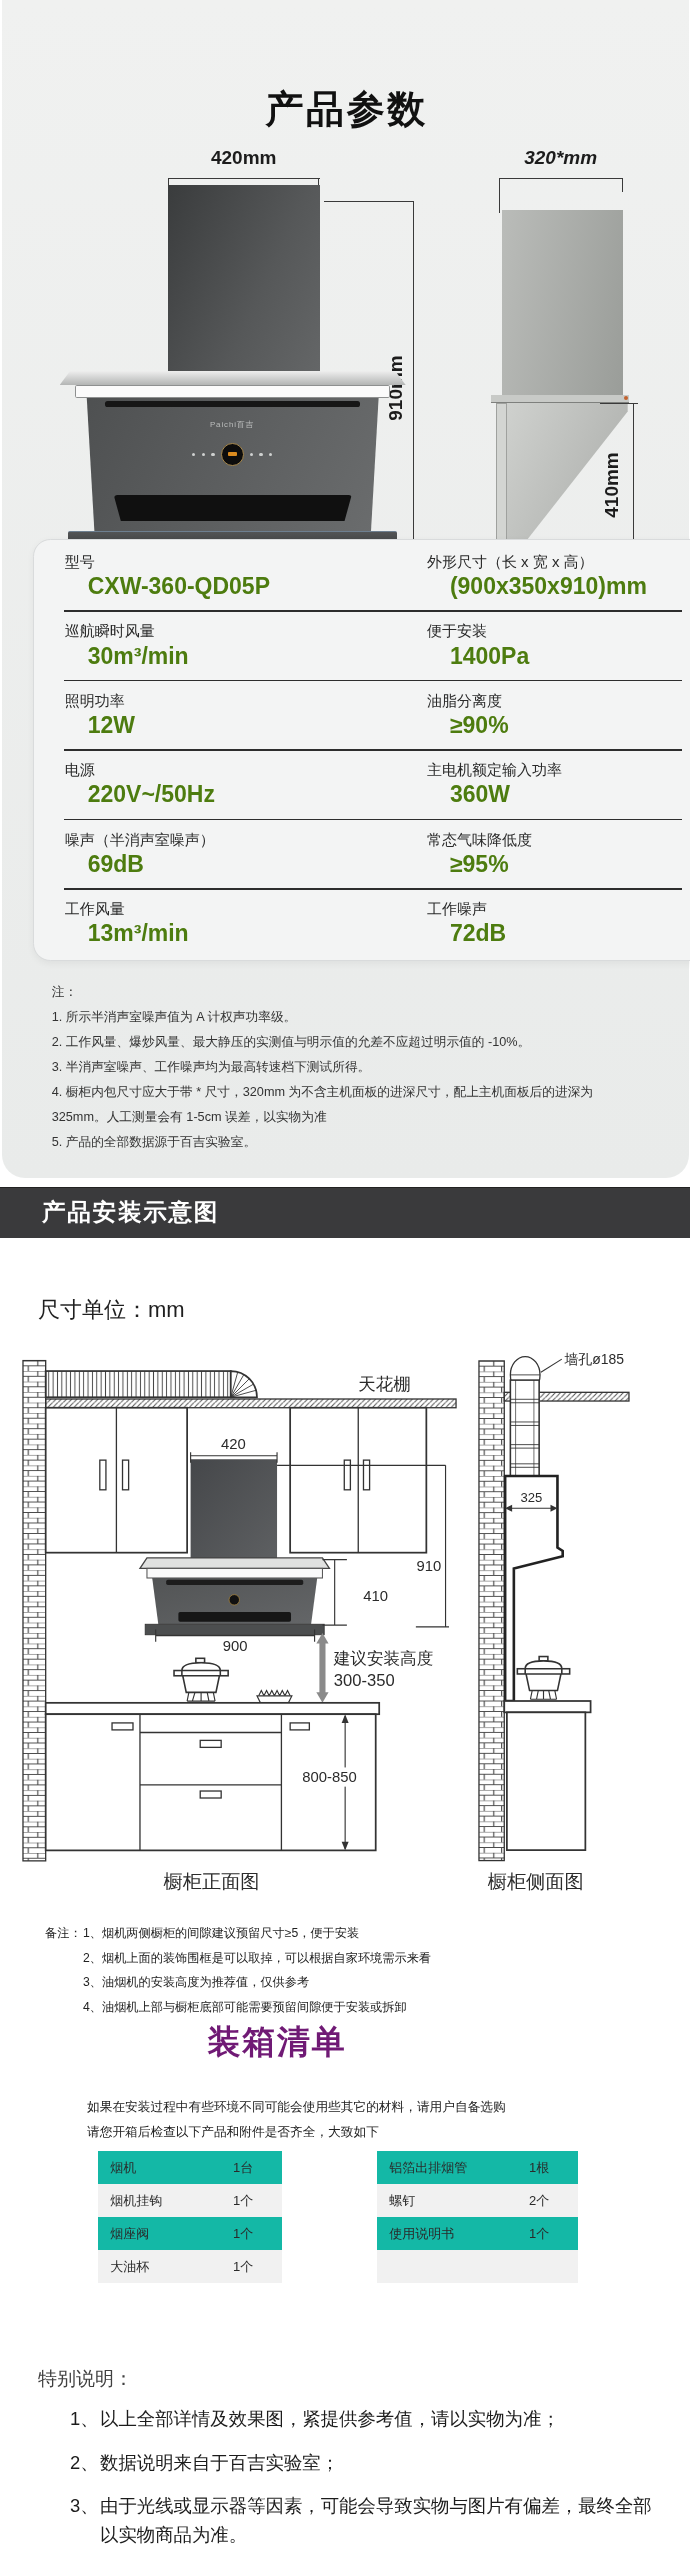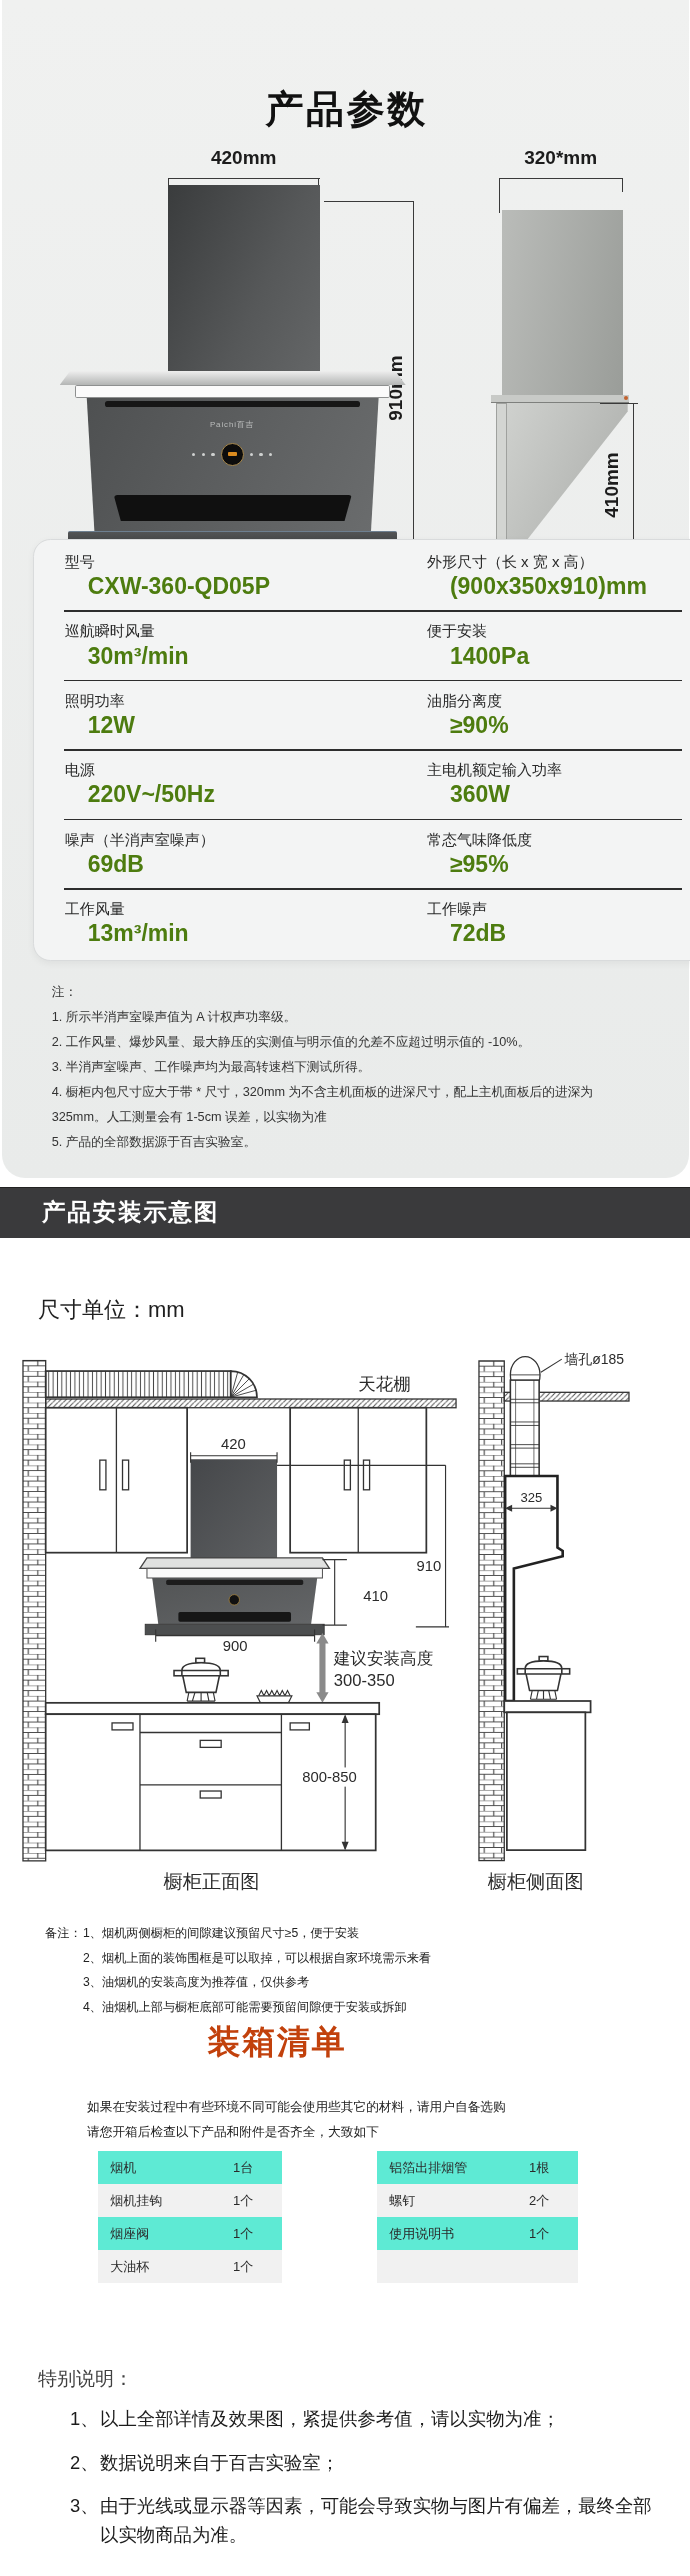--- a/index.html
+++ b/index.html
@@ -84,25 +84,25 @@
   .diagram text{font-family:"Liberation Sans","DejaVu Sans",sans-serif;fill:#2b2b2b;}
 
   
   .remarks{position:absolute;left:45px;top:1921px;width:612px;font-size:12.2px;color:#222;line-height:24.5px;}
   .remark-line{display:flex;}
   .remark-prefix{flex:0 0 38px;}
   .remark-indent{padding-left:38px;}
 
   
   .pack-title{position:absolute;left:0;top:2020px;width:554px;text-align:center;
-              font-size:33px;font-weight:bold;color:#c2410c;letter-spacing:1.7px;}
+              font-size:33px;font-weight:bold;color:#701a75;letter-spacing:1.7px;}
   .pack-intro{position:absolute;left:87px;top:2095px;width:542px;font-size:12.7px;color:#222;line-height:24.5px;}
   .pack-table{position:absolute;top:2151px;}
   .pack-row{height:33px;display:flex;align-items:center;font-size:13px;color:#2a2a2a;}
-  .pack-row.odd{background:#5eead4;}
+  .pack-row.odd{background:#14b8a6;}
   .pack-row.even{background:#f1f1f1;}
   .pname{padding-left:12.2px;flex:1;}
   .pqty{flex:0 0 49px;}
 
   
   .special-title{position:absolute;left:38px;top:2366px;font-size:19px;color:#404040;}
   .special-list{position:absolute;left:70px;top:2405px;width:584px;font-size:18.4px;color:#1c1c1c;}
   .special-item{display:flex;margin-bottom:15px;line-height:1.55;}
   .special-num{flex:0 0 30px;}
   .special-text{flex:1;}
@@ -145,21 +145,21 @@
       <span class="cdot"></span>
     </div>
     <div class="grease"></div>
     <div class="tray"></div>
 
     <div class="dim-label" style="left:66px;top:554px;width:329px;">900mm</div>
     <div class="hline" style="left:66px;top:585px;width:329px;"></div>
     <div class="vline" style="left:66px;top:571px;height:15.7px;"></div>
     <div class="vline" style="left:393px;top:571px;height:15.7px;"></div>
 
-    <div class="dim-label" style="left:497px;top:147px;width:124px;">320*mm</div>
+    <div class="dim-label" style="left:497px;top:147px;width:124px;font-style:italic;">320*mm</div>
     <div class="hline" style="left:497px;top:178px;width:124px;"></div>
     <div class="vline" style="left:497px;top:178px;height:35px;"></div>
     <div class="vline" style="left:620px;top:178px;height:14px;"></div>
 
     <div class="schimney"></div>
     <div class="ledge"></div>
     <div class="odot"></div>
     <div class="sstrip"></div>
     <div class="sface"></div>
 

